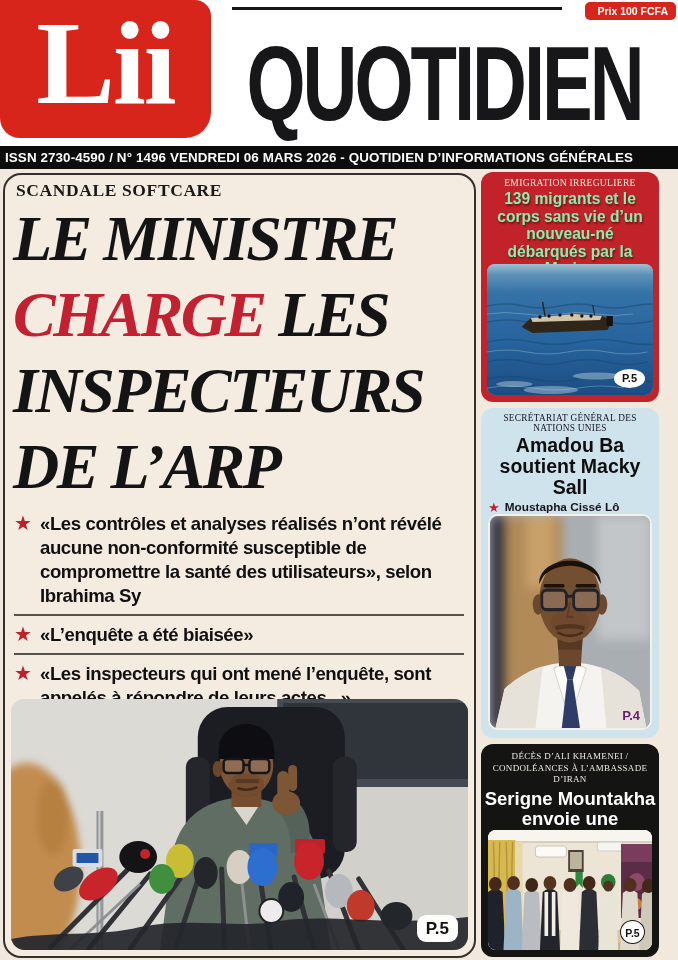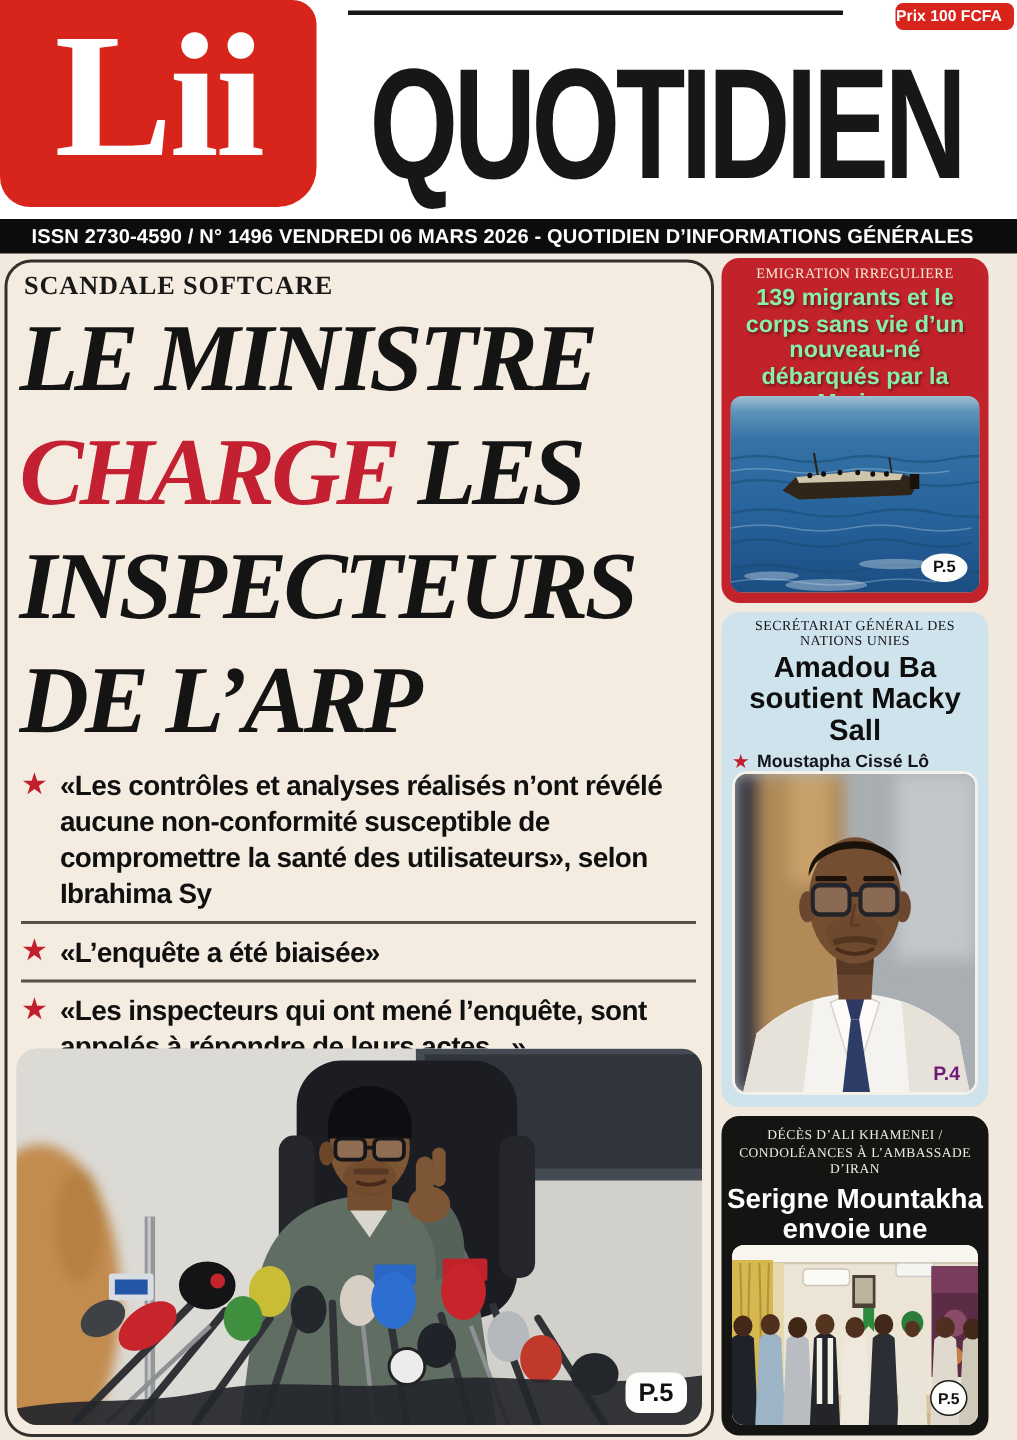--- a/index.html
+++ b/index.html
@@ -11,25 +11,25 @@
   .logo-box { position:absolute; left:0; top:0; width:211px; height:138px; background:#d8251c;
               border-radius:0 16px 26px 20px; display:flex; align-items:center; justify-content:center; }
   .logo-text { font-family:"Liberation Serif", serif; font-weight:bold; font-size:118px; line-height:1;
                color:#fff; margin-top:-10px; letter-spacing:-2px; }
   .masthead-rule { position:absolute; top:7px; left:232px; width:330px; height:3px; background:#161616; }
   .mast-title { position:absolute; left:213px; top:14px; width:462px; height:124px;
                 display:flex; align-items:flex-end; justify-content:center;
                 font-weight:bold; font-size:76px; letter-spacing:-3px; color:#17171a;
                 transform:scaleY(1.38); transform-origin:50% 88%; white-space:nowrap; }
   .price-badge { position:absolute; top:2px; right:2px; background:#d8251c; color:#fff;
-                 font-size:10.5px; font-weight:bold; padding:3px 8px 3px 0; border-radius:5px; }
+                 font-size:10.5px; font-weight:bold; padding:3px 8px 3px 12px; border-radius:5px; }
 
   
   .infobar { position:absolute; top:146px; left:0; right:0; height:23px; background:#0c0c0c;
-             color:#fdfdfd; font-size:13.4px; font-weight:bold; line-height:23px; padding-left:21px;
+             color:#fdfdfd; font-size:13.4px; font-weight:bold; line-height:23px; padding-left:5px;
              white-space:nowrap; letter-spacing:0.1px; }
 
   
   .lead { position:absolute; left:3px; top:173px; width:469px; height:781px;
           background:#f5ecE1; border:2px solid #32312d; border-radius:18px; }
   .lead-kicker { margin:5px 0 0 11px; font-family:"Liberation Serif", serif; font-size:17.5px;
                  letter-spacing:0.6px; color:#191919;font-weight:bold; }
   .lead-headline { margin:0 4px 0 8px; font-family:"Liberation Serif", serif; font-weight:bold;
                    font-size:64px; line-height:76px; letter-spacing:-2.5px; color:#141414;font-style:italic; }
   .lead-headline .hl-red { color:#c32031; }

